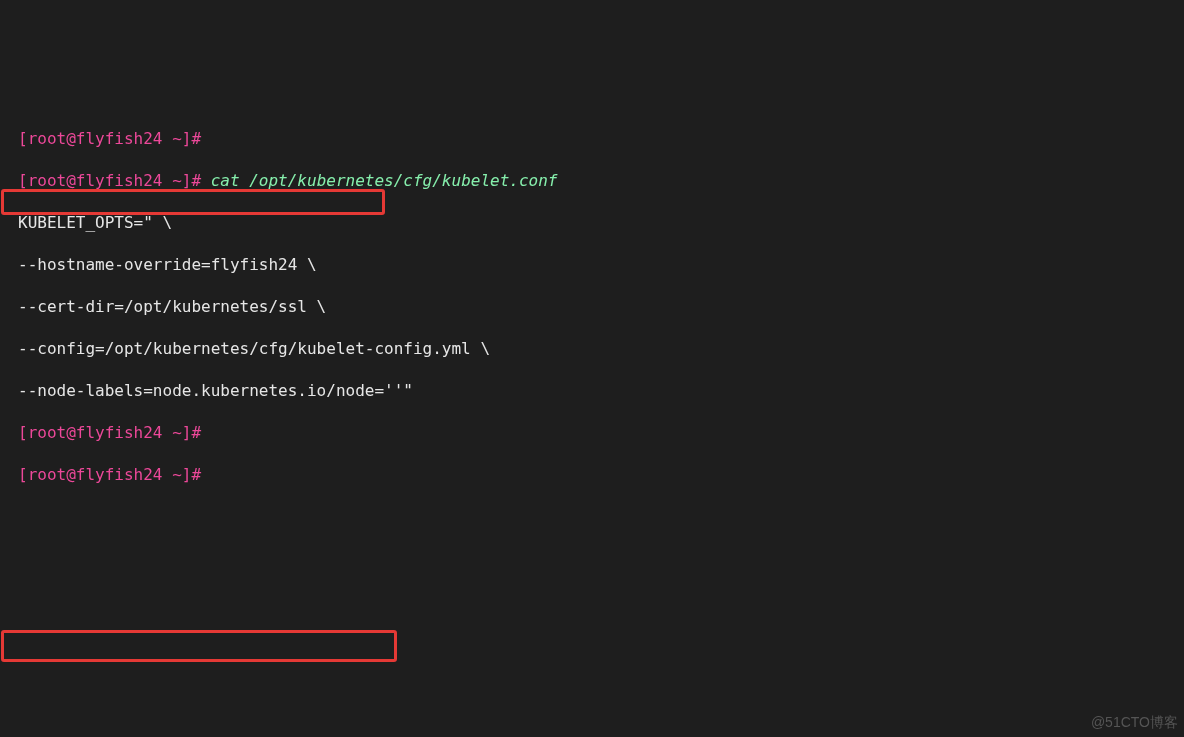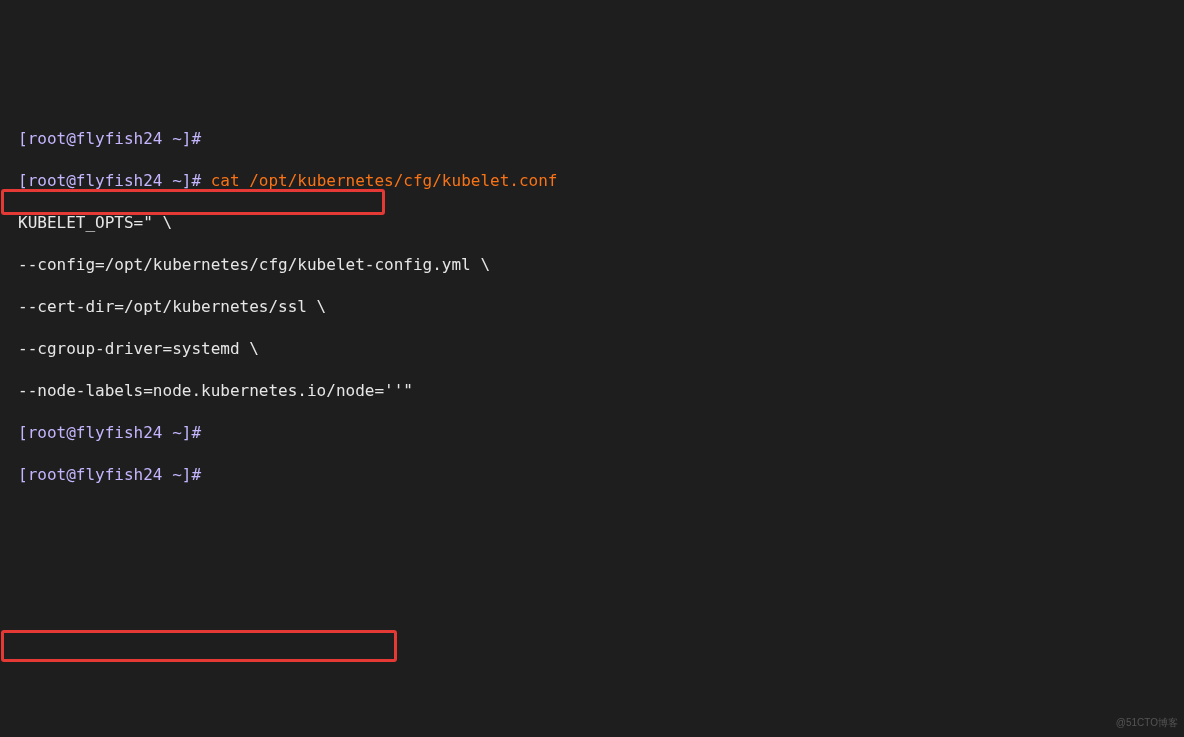--- a/index.html
+++ b/index.html
@@ -1,38 +1,38 @@
 <!DOCTYPE html>
 <html><head>
 <meta charset="utf-8">
 <style>
   * { margin: 0; padding: 0; box-sizing: border-box; }
   html, body { width: 1184px; height: 737px; background: #1e1e1e; overflow: hidden; }
   body { font-family: "DejaVu Sans Mono","Liberation Mono","Courier New",monospace; font-size: 16px; line-height: 21px; color: #e6e6e6; white-space: pre; padding: 0 4px; }
   .term { padding-top: 2px; padding-left: 14px; position: relative; }
   .line { display: block; }
-  .prompt { color: #c4b5fd; margin-top: 8px; }
-  .cmd { color: #f97316; } 
+  .prompt { color: #ec4899; margin-top: 8px; }
+  .cmd { color: #86efac; font-style: italic; } 
   .hlbox { position: absolute; border: 3px solid #e53935; border-radius: 3px; pointer-events: none; }
-  .watermark { position: absolute; right: 6px; bottom: 4px; font-size: 10px; color: #555; font-family: sans-serif; }
+  .watermark { position: absolute; right: 6px; bottom: 4px; font-size: 14px; color: #555; font-family: sans-serif; }
   .sidebar { position: absolute; left:0; top:0; bottom:0; width:8px; background:#1e1e1e; }
 </style>
 </head>
 <body>
 
 
 <div class="sidebar"></div>
 
 <div class="term">
 <span class="line"><span class="prompt">[root@flyfish24 ~]#</span></span>
 <span class="line"><span class="prompt">[root@flyfish24 ~]#</span> <span class="cmd">cat /opt/kubernetes/cfg/kubelet.conf</span></span>
 <span class="line">KUBELET_OPTS=" \</span>
+<span class="line">--hostname-override=flyfish24 \</span>
+<span class="line">--cert-dir=/opt/kubernetes/ssl \</span>
 <span class="line">--config=/opt/kubernetes/cfg/kubelet-config.yml \</span>
-<span class="line">--cert-dir=/opt/kubernetes/ssl \</span>
-<span class="line">--cgroup-driver=systemd \</span>
 <span class="line">--node-labels=node.kubernetes.io/node=''"</span>
 <span class="line"><span class="prompt">[root@flyfish24 ~]#</span></span>
 <span class="line"><span class="prompt">[root@flyfish24 ~]#</span></span>
 
 
 
 
 
 
 

